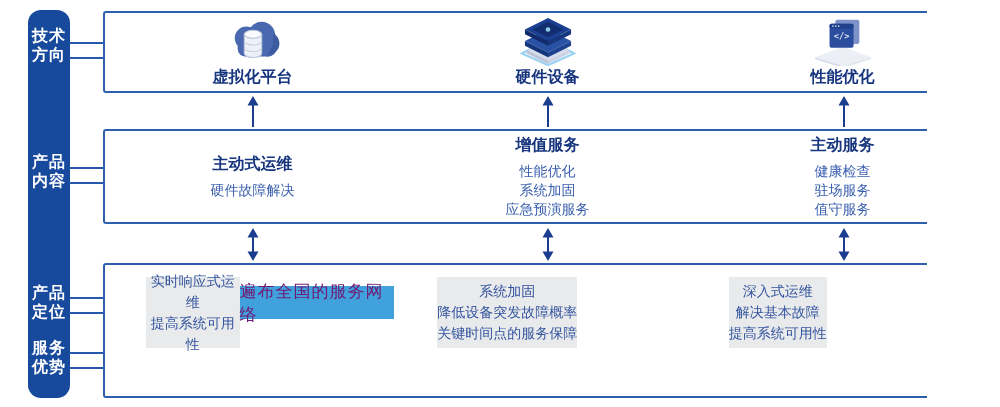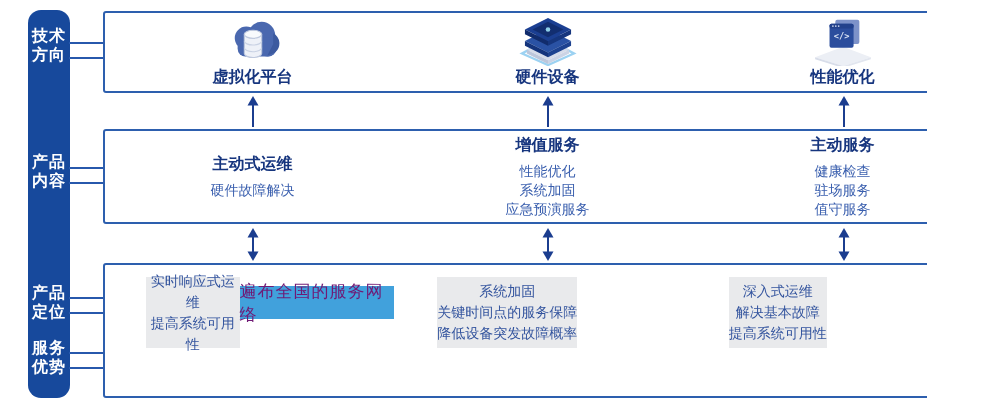--- a/index.html
+++ b/index.html
@@ -185,22 +185,22 @@
       <div class="desc">
         <div>实时响应式运维</div>
         <div>提高系统可用性</div>
       </div>
       <div class="banner">遍布全国的服务网络</div>
     </div>
 
     <div class="bcol">
       <div class="desc">
         <div>系统加固</div>
+        <div>降低设备突发故障概率</div>
         <div>关键时间点的服务保障</div>
-        <div>降低设备突发故障概率</div>
       </div>
     </div>
 
     <div class="bcol">
       <div class="desc">
         <div>深入式运维</div>
         <div>解决基本故障</div>
         <div>提高系统可用性</div>
       </div>
     </div>

